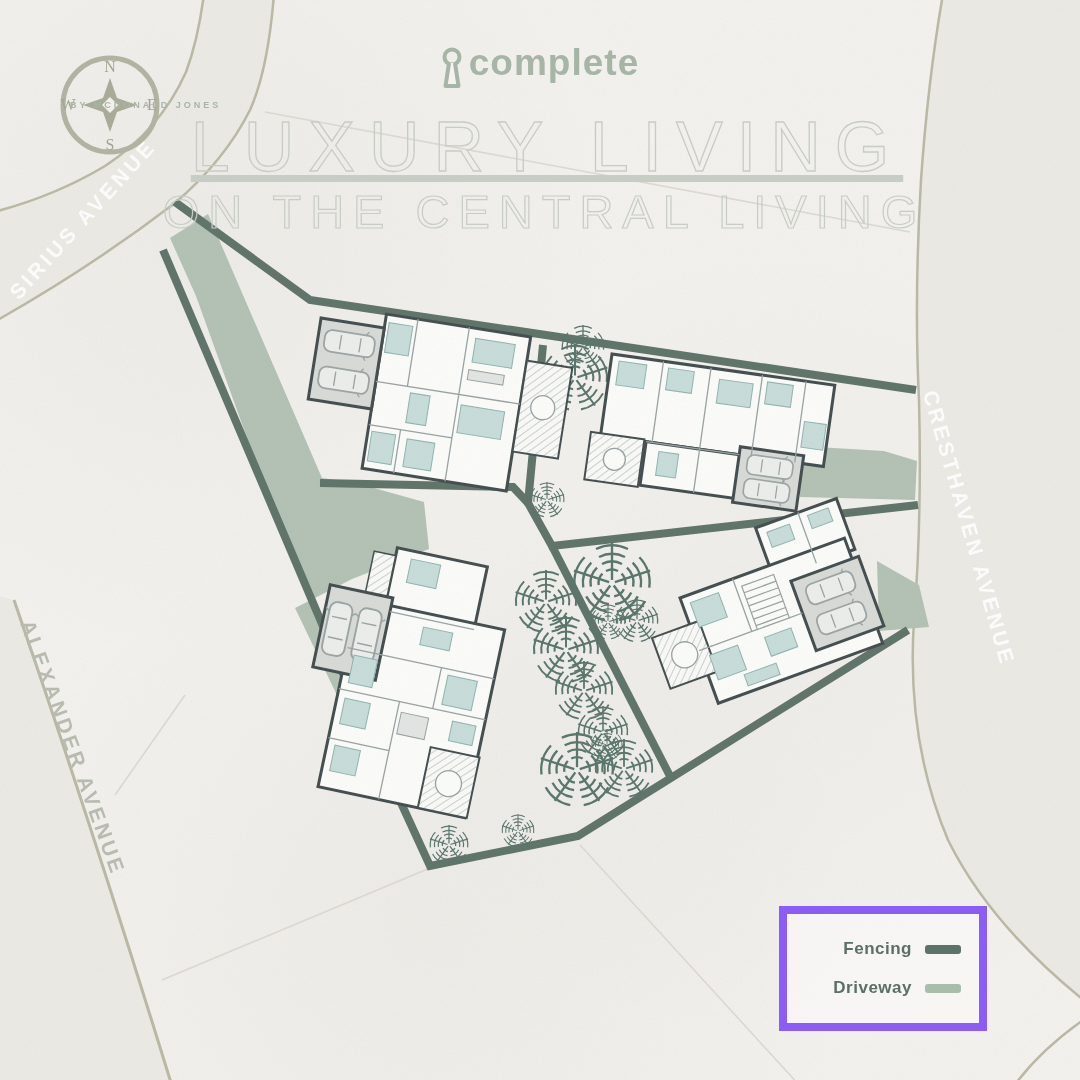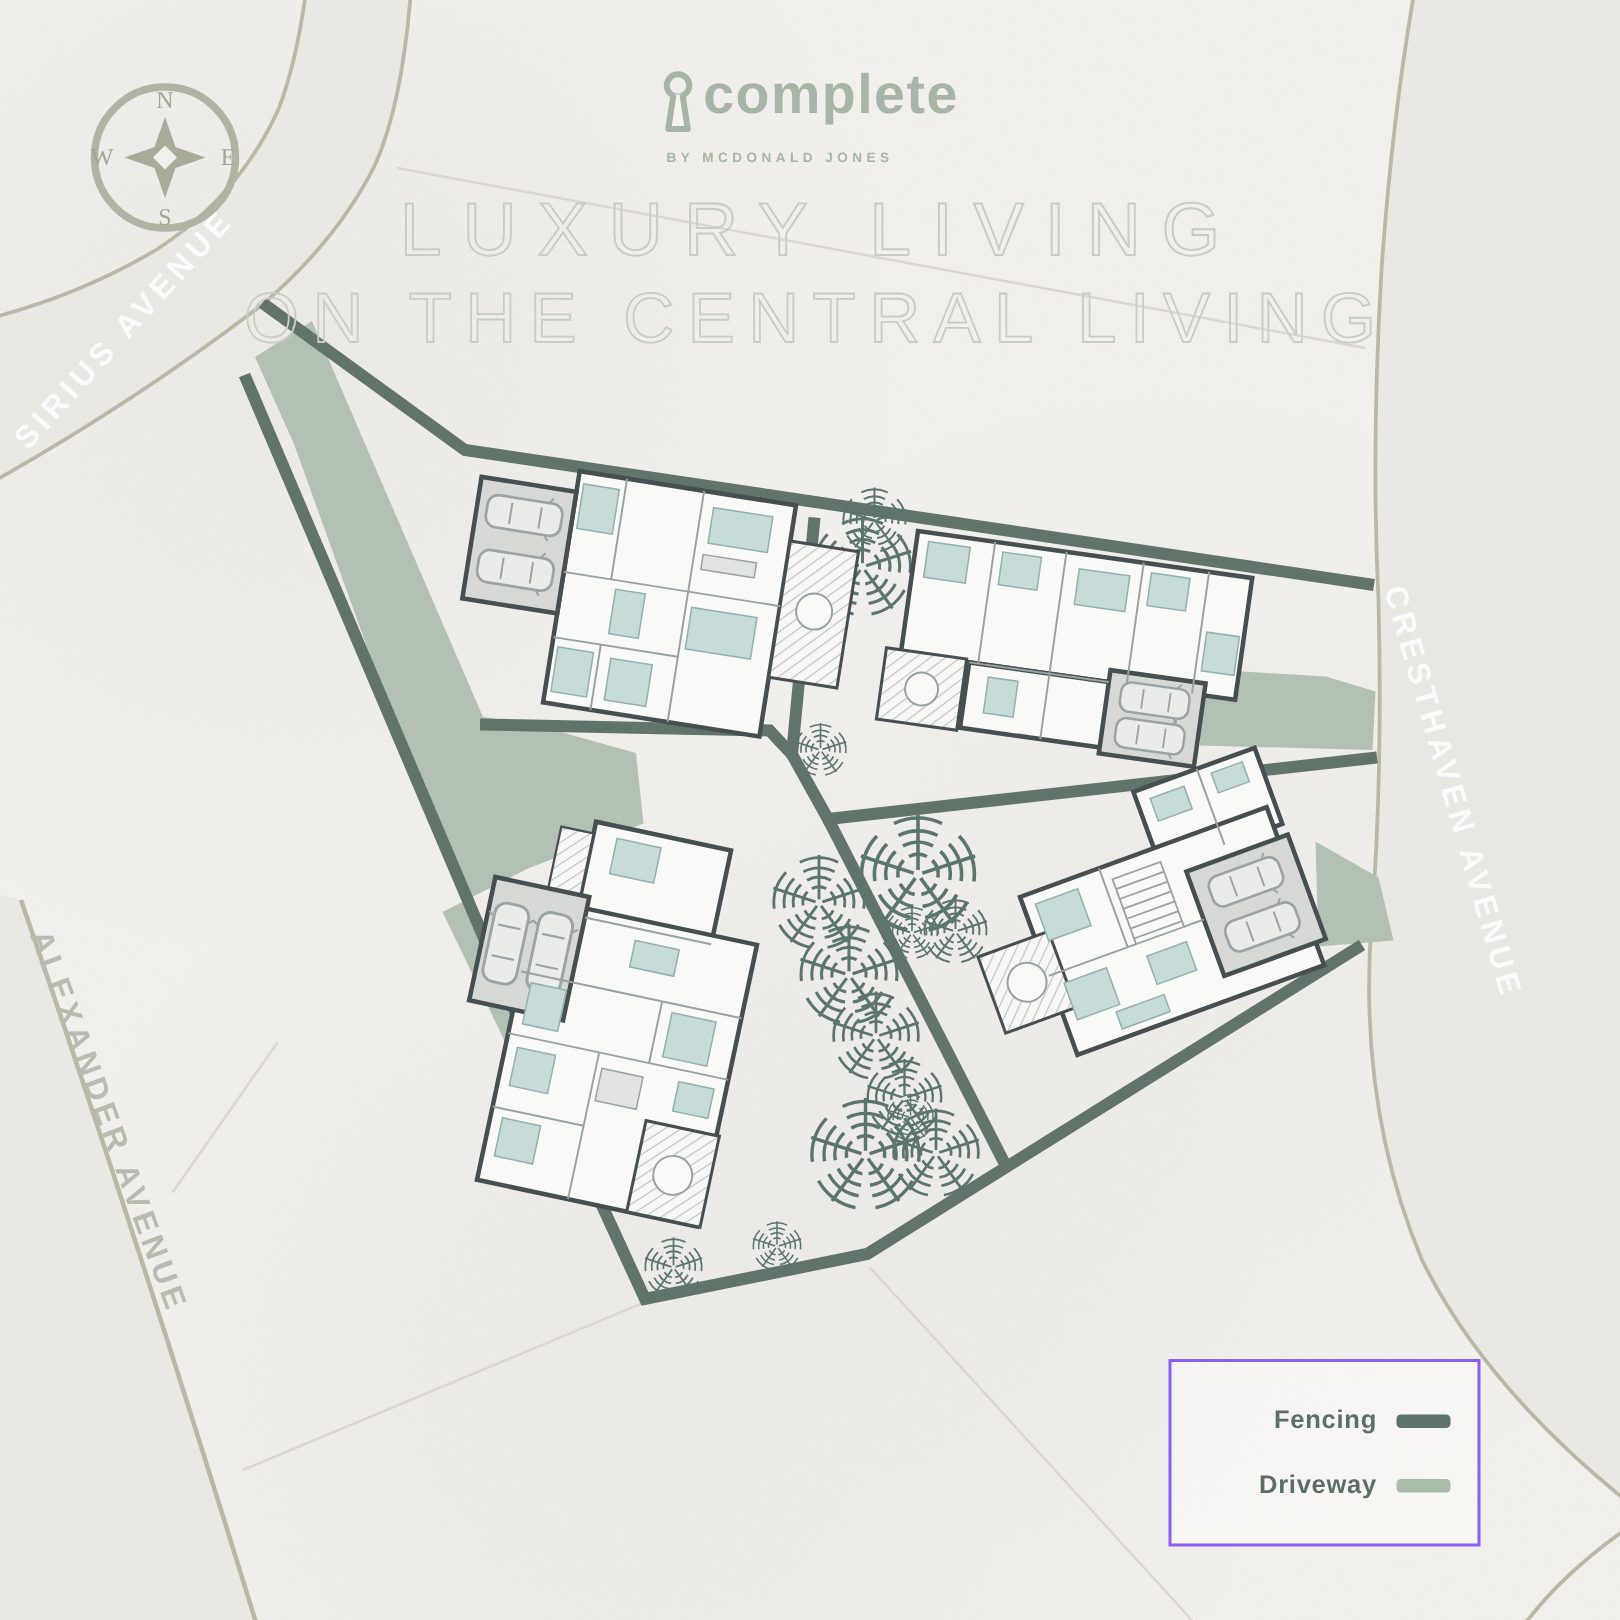--- a/index.html
+++ b/index.html
@@ -9,28 +9,28 @@
       radial-gradient(circle at 18% 22%, rgba(120,118,110,0.05), transparent 34%),
       radial-gradient(circle at 72% 60%, rgba(120,118,110,0.04), transparent 40%),
       radial-gradient(circle at 40% 85%, rgba(120,118,110,0.05), transparent 38%),
       #f5f3ef;
     font-family:"Liberation Sans", sans-serif;
   }
   #site{position:absolute;left:0;top:0;}
   .hdr{position:absolute;left:0;width:1080px;text-align:center;pointer-events:none;}
   .logo-row{top:44px;display:flex;justify-content:center;align-items:flex-start;gap:6px;}
   .brand{font-size:37px;font-weight:bold;color:#a6b5a5;letter-spacing:1px;line-height:1;}
-  .byline{position:absolute;top:100px;left:0;width:970px;text-align:center;
+  .byline{position:absolute;top:100px;left:0;width:970px;text-align:left;
           font-size:9px;letter-spacing:3px;color:#a6b5a5;font-weight:bold;text-indent:70px;}
-  .title1{top:128px;font-size:50px;letter-spacing:14px;text-indent:14px;font-weight:400;
-          color:transparent;-webkit-text-stroke:1.3px #c7cdc4;line-height:1;}
+  .title1{top:112px;font-size:70px;letter-spacing:14px;text-indent:14px;font-weight:400;
+          color:transparent;-webkit-text-stroke:1.3px #c7cdc4;line-height:1;text-decoration:underline;}
   .title2{top:188px;font-size:47px;letter-spacing:9px;text-indent:9px;font-weight:400;
           color:transparent;-webkit-text-stroke:1.2px #c7cdc4;line-height:1;}
   .legend{position:absolute;left:779px;top:906px;width:208px;height:125px;box-sizing:border-box;
-          border:2px solid #8b5cf6;background:rgba(252,252,250,.55);
+          border:8px solid #8b5cf6;background:rgba(252,252,250,.55);
           display:flex;flex-direction:column;justify-content:space-evenly;padding:6px 18px 6px 10px;}
   .legend-row{display:flex;align-items:center;justify-content:flex-end;gap:13px;}
   .legend-label{font-size:17px;font-weight:bold;color:#5b6f65;letter-spacing:.5px;}
   .swatch{width:36px;height:9px;border-radius:3px;flex:0 0 auto;}
   .swatch.fencing{background:#5d7268;}
   .swatch.driveway{background:#a9bdab;}
   .legend-tree{flex:0 0 auto;}
 </style>
 </head>
 <body>

